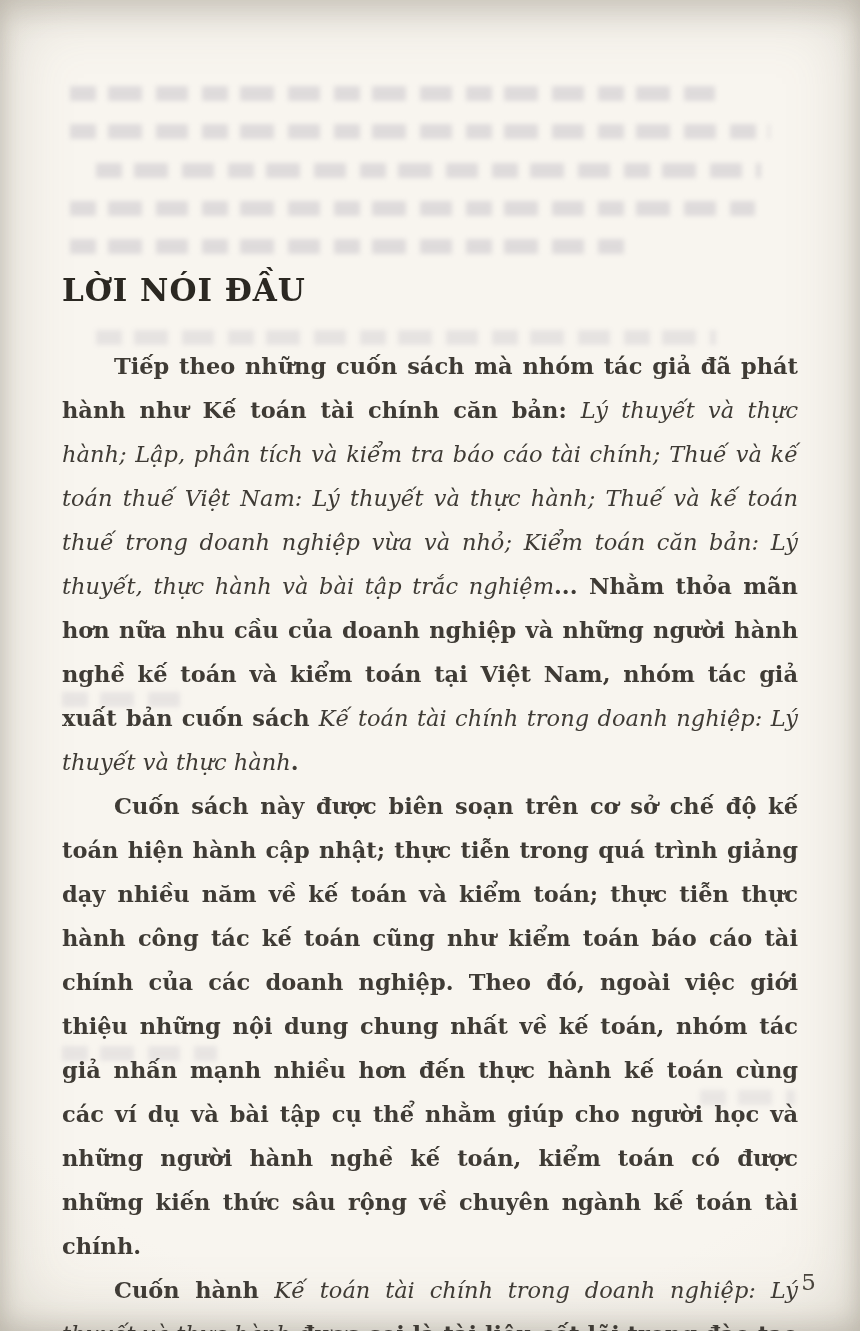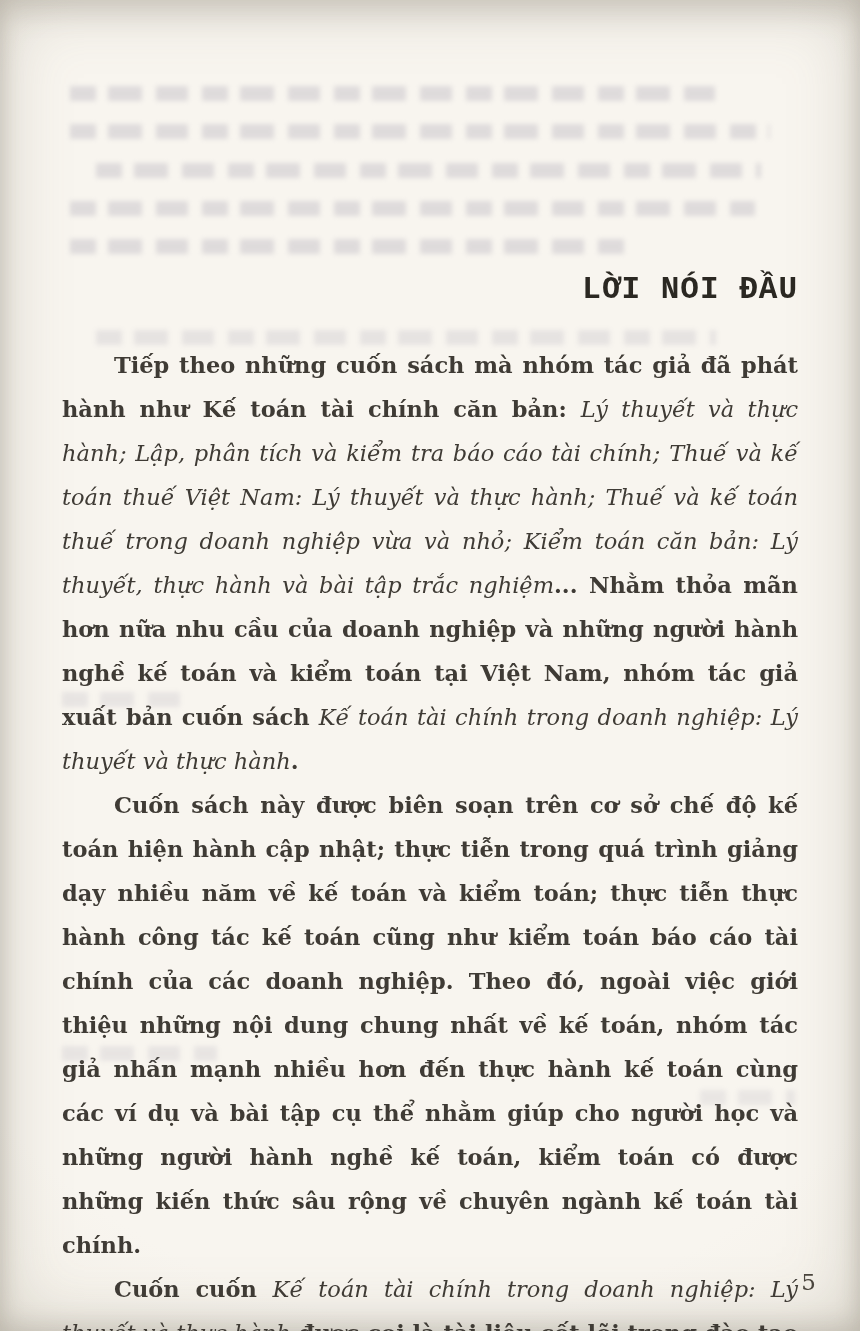--- a/index.html
+++ b/index.html
@@ -32,26 +32,25 @@
       #9793a5 38px, #9793a5 72px,
       transparent 72px, transparent 86px,
       #9793a5 86px, #9793a5 118px,
       transparent 118px, transparent 132px);
     filter: blur(2.6px);
     opacity: 0.26;
     pointer-events: none;
   }
   .title {
     margin: 272px 0 36px 0;
-    text-align: right;
+    text-align: left;
     font-size: 31px;
     font-weight: bold;
     letter-spacing: 1px;
     color: #2b2822;
-    font-family: Liberation Mono, monospace;
   }
   .body-text {
     color: #3f3b35;
     font-size: 22.5px;
     line-height: 44px;
     text-align: justify;
   }
   .para {
     margin: 0;
     text-indent: 52px;
@@ -85,18 +84,18 @@
   <div class="ghost" style="top:330px; left:96px;  width:620px; opacity:0.18;"></div>
   <div class="ghost" style="top:692px; left:62px;  width:120px; opacity:0.16;"></div>
   <div class="ghost" style="top:1046px; left:62px; width:155px; opacity:0.16;"></div>
   <div class="ghost" style="top:1090px; left:700px; width:95px; opacity:0.15;"></div>
 
   <h1 class="title">LỜI NÓI ĐẦU</h1>
 
   <div class="body-text">
     <p class="para"><span class="normal">Tiếp theo những cuốn sách mà nhóm tác giả đã phát hành như Kế toán tài chính căn bản: </span><span class="bolditalic">Lý thuyết và thực hành; Lập, phân tích và kiểm tra báo cáo tài chính; Thuế và kế toán thuế Việt Nam: Lý thuyết và thực hành; Thuế và kế toán thuế trong doanh nghiệp vừa và nhỏ; Kiểm toán căn bản: Lý thuyết, thực hành và bài tập trắc nghiệm</span><span class="normal">... Nhằm thỏa mãn hơn nữa nhu cầu của doanh nghiệp và những người hành nghề kế toán và kiểm toán tại Việt Nam, nhóm tác giả xuất bản cuốn sách </span><span class="bolditalic">Kế toán tài chính trong doanh nghiệp: Lý thuyết và thực hành</span><span class="normal">.</span></p>
     <p class="para"><span class="normal">Cuốn sách này được biên soạn trên cơ sở chế độ kế toán hiện hành cập nhật; thực tiễn trong quá trình giảng dạy nhiều năm về kế toán và kiểm toán; thực tiễn thực hành công tác kế toán cũng như kiểm toán báo cáo tài chính của các doanh nghiệp. Theo đó, ngoài việc giới thiệu những nội dung chung nhất về kế toán, nhóm tác giả nhấn mạnh nhiều hơn đến thực hành kế toán cùng các ví dụ và bài tập cụ thể nhằm giúp cho người học và những người hành nghề kế toán, kiểm toán có được những kiến thức sâu rộng về chuyên ngành kế toán tài chính.</span></p>
-    <p class="para"><span class="normal">Cuốn cuốn </span><span class="bolditalic">Kế toán tài chính trong doanh nghiệp: Lý thuyết và thực hành</span><span class="normal"> được coi là tài liệu cốt lõi trong đào tạo cho sinh viên chuyên ngành kế toán, kiểm toán và được biên soạn bởi tập thể giảng viên có nhiều kinh nghiệm, cả về hàn lâm và thực tiễn,</span></p>
+    <p class="para"><span class="normal">Cuốn hành </span><span class="bolditalic">Kế toán tài chính trong doanh nghiệp: Lý thuyết và thực hành</span><span class="normal"> được coi là tài liệu cốt lõi trong đào tạo cho sinh viên chuyên ngành kế toán, kiểm toán và được biên soạn bởi tập thể giảng viên có nhiều kinh nghiệm, cả về hàn lâm và thực tiễn,</span></p>
   </div>
 
   <div class="page-number">5</div>
 
 </div>
 
 </body></html>

